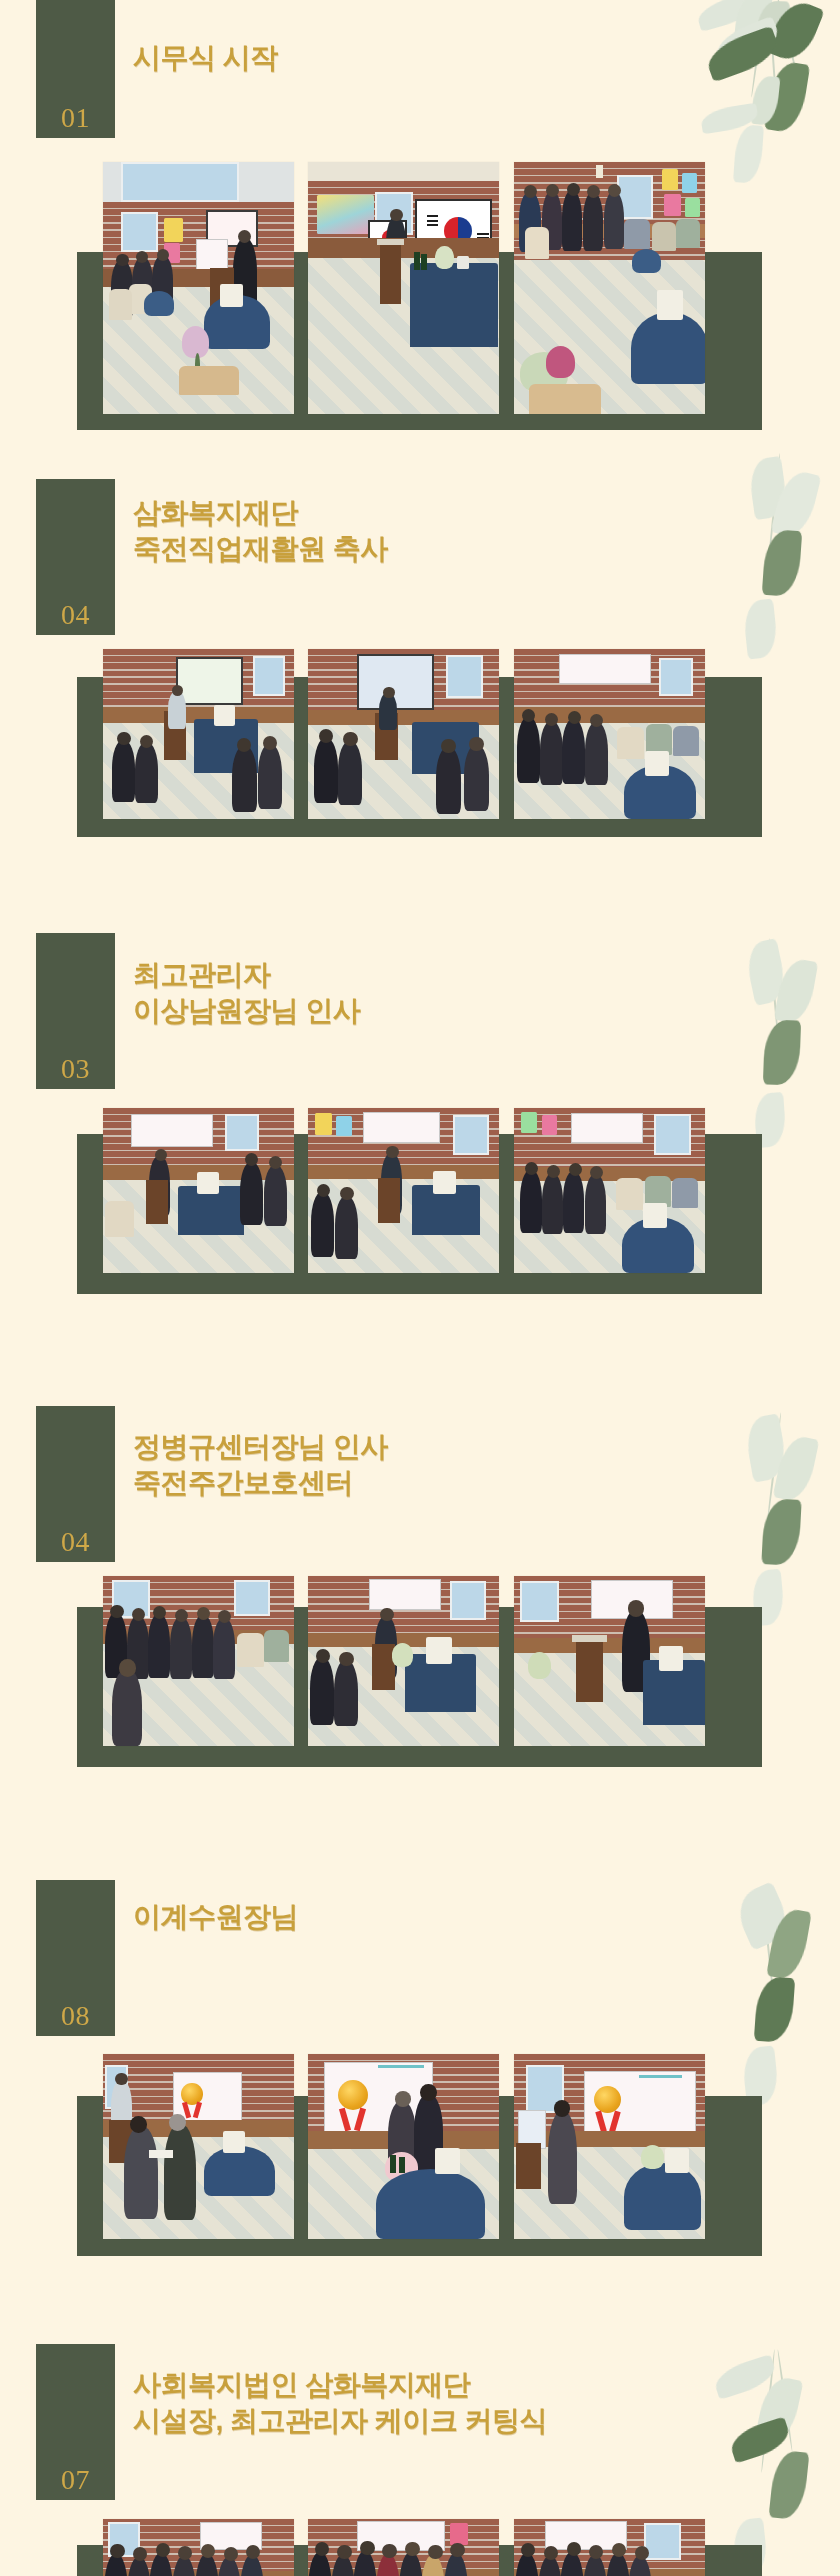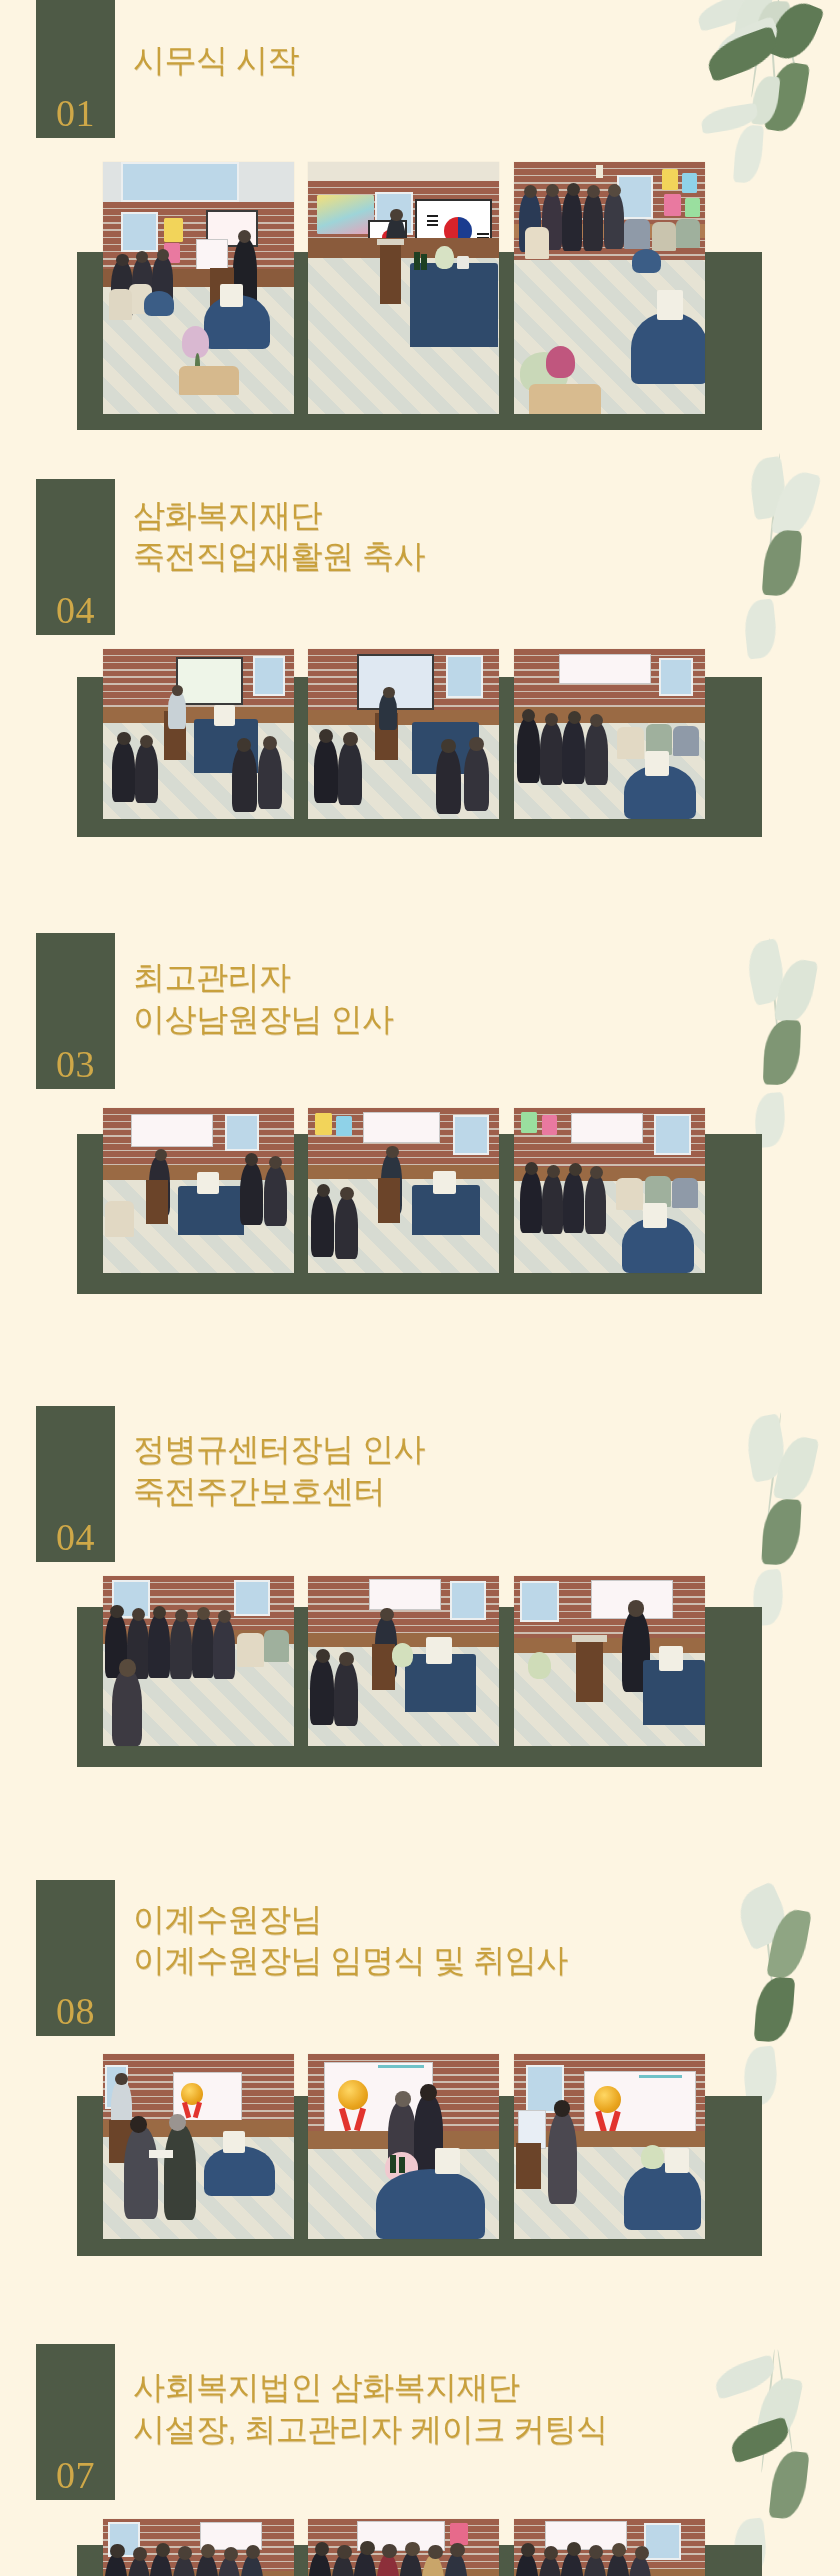--- a/index.html
+++ b/index.html
@@ -20,31 +20,31 @@
 
   
   .num-bar {
     position:absolute; left:36px; top:0;
     width:79px; background:#4e5a46;
     display:flex; align-items:flex-end; justify-content:center;
     padding-bottom:7.2px;
   }
   .num-bar .numeral {
     font-family:"Liberation Serif", serif;
-    color:#cfa848; font-size:38px; line-height:.92;
+    color:#cfa848; font-size:28px; line-height:.92;
     letter-spacing:0.5px; font-weight:400;
   }
 
   
   .headline { position:absolute; left:133px; }
   .headline .line {
     color:#c8a03c;
     font-family:"Liberation Sans", sans-serif;
-    font-weight:400;
-    font-size:32px;
+    font-weight:700;
+    font-size:28px;
     line-height:1.30;
     letter-spacing:-0.5px;
     white-space:nowrap;
     text-shadow:0.5px 0.5px 0 rgba(168,130,40,.35);
   }
 
   
   .band { position:absolute; left:77px; width:685px; background:#4e5a46; }
 
   
@@ -524,21 +524,20 @@
       </div>
     </div>
   </div>
 
   <div class="section" style="top:1880px;height:443px;">
     <div class="num-bar" style="height:156px;">
       <span class="numeral">08</span>
     </div>
     <div class="headline" style="top:18.5px;">
       <div class="line">이계수원장님</div>
-      <div class="line">이계수원장님 임명식 및 취임사</div>
     </div>
     <div class="band" style="top:216px;height:160px;"></div>
     <div class="photos" style="top:174px;">
       <div class="photo" style="height:185px;">
         <div class="scene">
           <div style="position:absolute;inset:0;background:#d9d4ca;"></div>
           <div class="brick" style="top:0;height:83px;"></div>
           <div class="window-pane" style="left:2.1px;top:11.3px;width:23px;height:44px;"></div>
           <div class="banner" style="left:70px;top:17.5px;width:69px;height:56px;"></div>
           <div class="medal" style="left:78px;top:29px;width:21.6px;height:21.6px;"></div>

